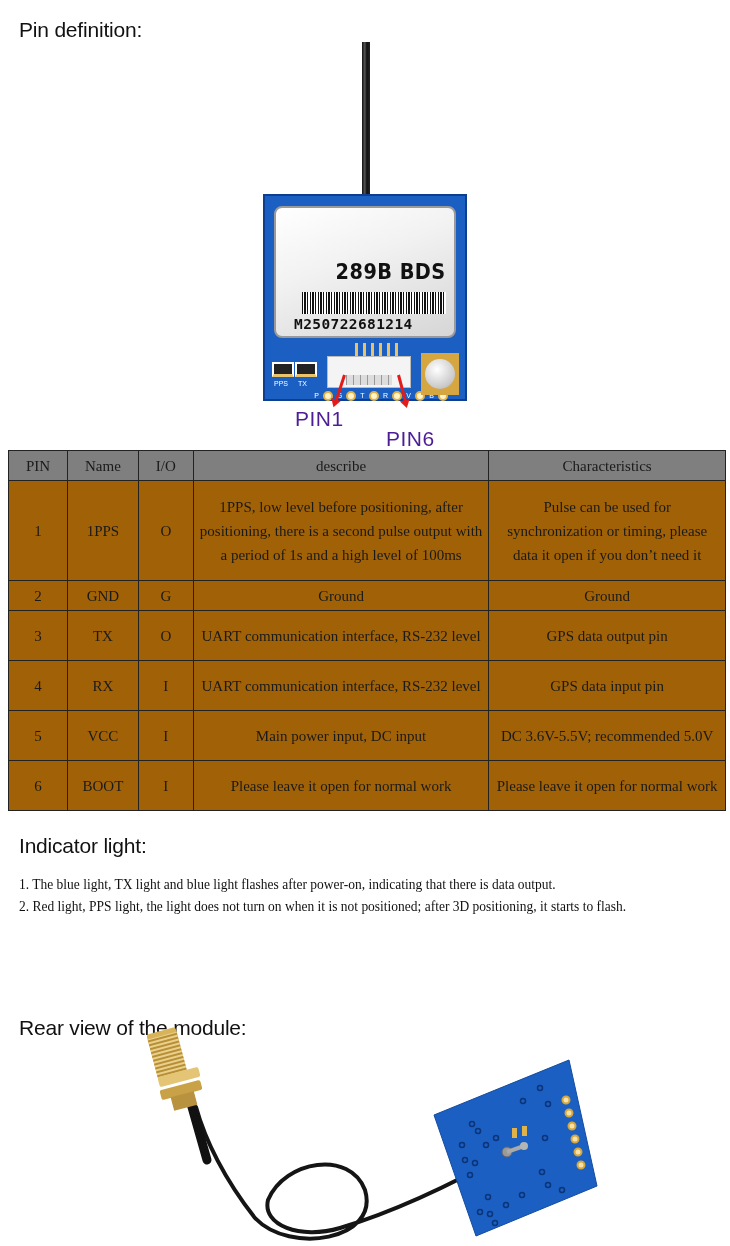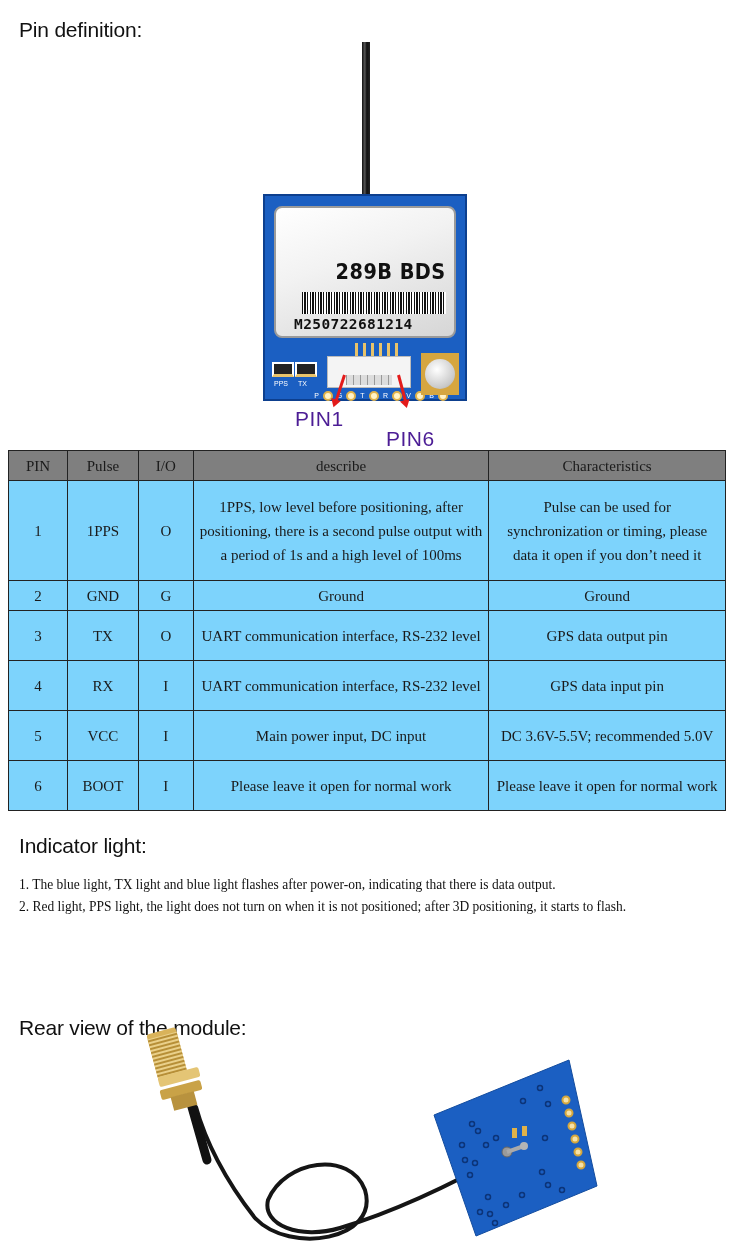--- a/index.html
+++ b/index.html
@@ -35,21 +35,21 @@
     .pin-lbl.p1 { left: 40px; } .pin-lbl.p6 { left: 131px; margin-top: 20px; }
     .arrow { position: absolute; width: 3px; background: #e31b1b; transform-origin: top; }
     .arrow::after { content: ""; position: absolute; left: -4px; bottom: -6px; border-left: 5.5px solid transparent; border-right: 5.5px solid transparent; border-top: 8px solid #e31b1b; }
     .arrow.a1 { left: 88px; top: 335px; height: 28px; transform: rotate(18deg); }
     .arrow.a6 { left: 142px; top: 335px; height: 28px; transform: rotate(-15deg); }
 
     
     table.pins { position: absolute; left: 8px; top: 434px; width: 718px; border-collapse: collapse; font-family: "Liberation Serif", serif; font-size: 15px; color: #1a1a1a; margin-top: 16px; }
     table.pins th, table.pins td { border: 1px solid #222; text-align: center; vertical-align: middle; padding: 0 6px; line-height: 24px; }
     table.pins th { background: #7f7f7f; font-weight: normal; height: 29px; }
-    table.pins td { background: #7dd3fc; }
+    table.pins td { background: #a16207; }
     col.c-pin { width: 59px; } col.c-name { width: 71px; } col.c-io { width: 55px; } col.c-desc { width: 296px; } col.c-char { width: 237px; }
     tr.r1 td { height: 99px; } tr.r2 td { height: 29px; } tr.rn td { height: 49px; }
 
     
     .ind-text { position: absolute; left: 19px; top: 873px; width: 700px; font-family: "Liberation Serif", serif; font-size: 14.5px; line-height: 22px; color: #111; transform: scaleX(0.93); transform-origin: left; width: 752px; }
     .ind-text p { margin: 0; }
 
     
     .fig-rear { position: absolute; left: 0; top: 1010px; width: 730px; height: 236px; }
   </style>
@@ -101,21 +101,21 @@
   <colgroup>
       <col class="c-pin">
       <col class="c-name">
       <col class="c-io">
       <col class="c-desc">
       <col class="c-char">
     </colgroup>
   <thead>
     <tr>
       <th>PIN</th>
-      <th>Pulse</th>
+      <th>Name</th>
       <th>I/O</th>
       <th>describe</th>
       <th>Characteristics</th>
     </tr>
   </thead>
   <tbody>
     <tr class="r1">
       <td>1</td>
       <td>1PPS</td>
       <td>O</td>

